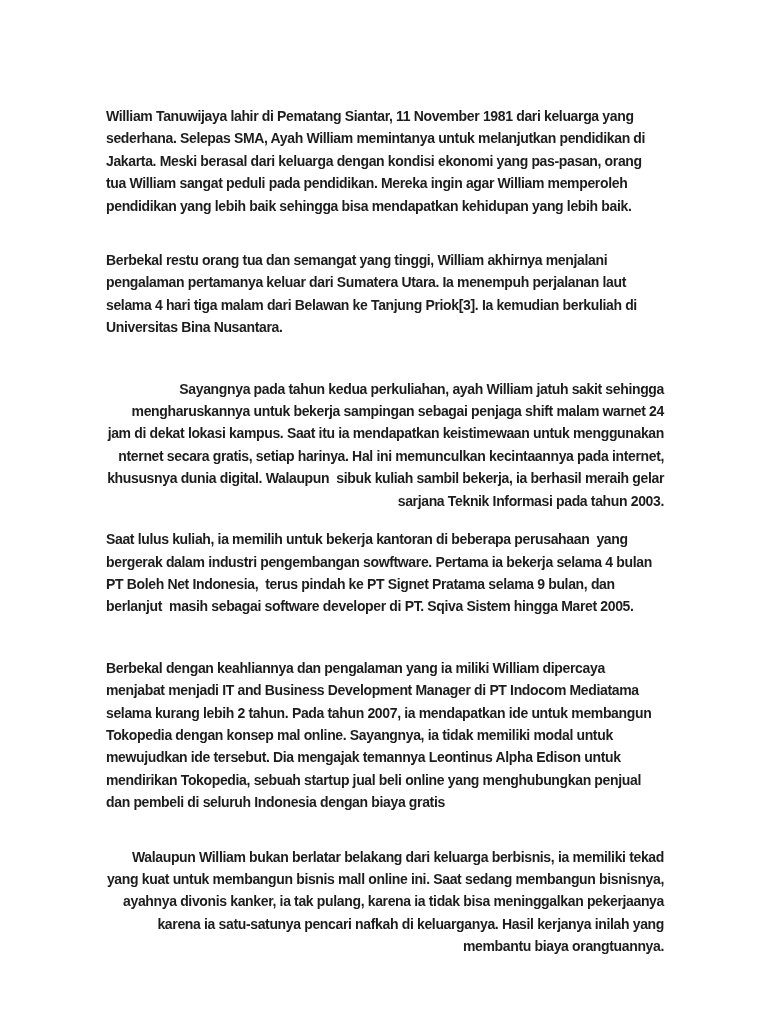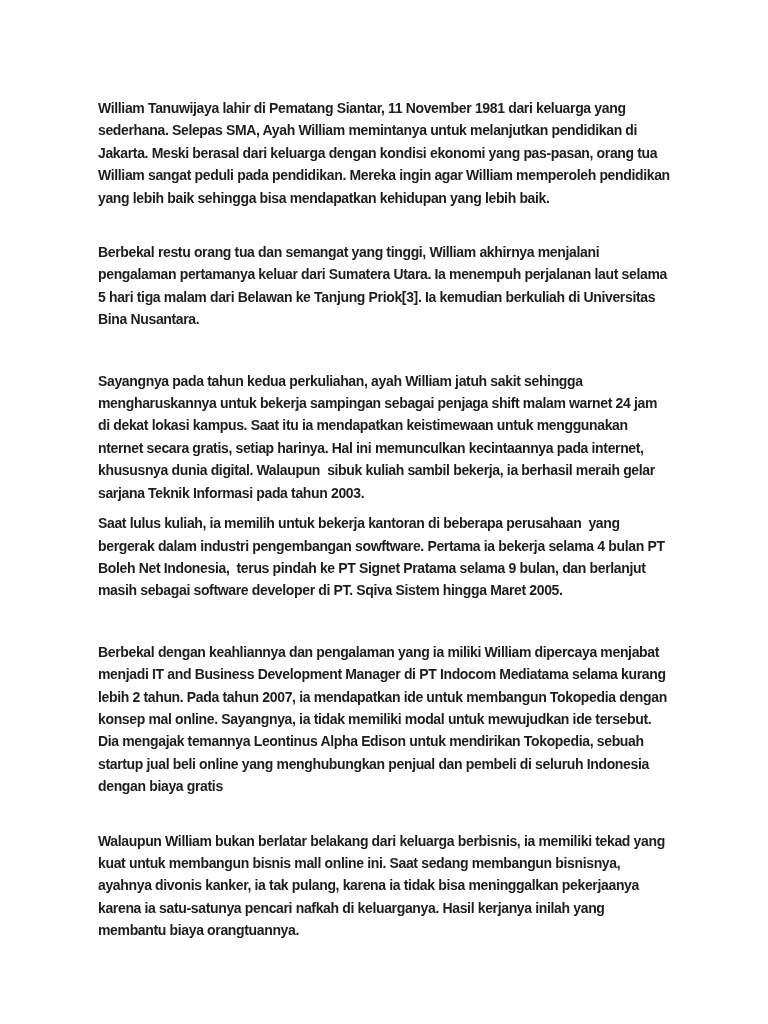--- a/index.html
+++ b/index.html
@@ -10,38 +10,38 @@
   .page {
     position: relative;
     width: 768px;
     height: 1024px;
     background: #ffffff;
     overflow: hidden;
     box-sizing: border-box;
     padding: 89px 88px 0 90px;
   }
   .para {
-    margin: 8px;
+    margin: 16px;
     font-family: "Liberation Sans", "DejaVu Sans", sans-serif;
     font-weight: 700;
     font-size: 14px;
     line-height: 22.4px;
     letter-spacing: -0.35px;
     color: #1d1d1d;
     white-space: pre-wrap;
     text-align: left;
   }
   .gap-32 { margin-bottom: 32px; }
   .gap-39 { margin-bottom: 39px; }
-  .gap-0  { margin-bottom: 0; }
+  .gap-0  { margin-bottom: 0; text-align: right; }
   .gap-40 { margin-bottom: 40px; }
 </style>
 </head>
 <body>
 
 <div class="page">
   <p class="para gap-32">William Tanuwijaya lahir di Pematang Siantar, 11 November 1981 dari keluarga yang sederhana. Selepas SMA, Ayah William memintanya untuk melanjutkan pendidikan di Jakarta. Meski berasal dari keluarga dengan kondisi ekonomi yang pas-pasan, orang tua William sangat peduli pada pendidikan. Mereka ingin agar William memperoleh pendidikan yang lebih baik sehingga bisa mendapatkan kehidupan yang lebih baik.</p>
-  <p class="para gap-39">Berbekal restu orang tua dan semangat yang tinggi, William akhirnya menjalani pengalaman pertamanya keluar dari Sumatera Utara. Ia menempuh perjalanan laut selama 5 hari tiga malam dari Belawan ke Tanjung Priok[3]. Ia kemudian berkuliah di Universitas Bina Nusantara.</p>
+  <p class="para gap-39">Berbekal restu orang tua dan semangat yang tinggi, William akhirnya menjalani pengalaman pertamanya keluar dari Sumatera Utara. Ia menempuh perjalanan laut selama 4 hari tiga malam dari Belawan ke Tanjung Priok[3]. Ia kemudian berkuliah di Universitas Bina Nusantara.</p>
   <p class="para gap-0">Sayangnya pada tahun kedua perkuliahan, ayah William jatuh sakit sehingga mengharuskannya untuk bekerja sampingan sebagai penjaga shift malam warnet 24 jam di dekat lokasi kampus. Saat itu ia mendapatkan keistimewaan untuk menggunakan nternet secara gratis, setiap harinya. Hal ini memunculkan kecintaannya pada internet, khususnya dunia digital. Walaupun  sibuk kuliah sambil bekerja, ia berhasil meraih gelar sarjana Teknik Informasi pada tahun 2003.</p>
   <p class="para gap-39">Saat lulus kuliah, ia memilih untuk bekerja kantoran di beberapa perusahaan  yang bergerak dalam industri pengembangan sowftware. Pertama ia bekerja selama 4 bulan PT Boleh Net Indonesia,  terus pindah ke PT Signet Pratama selama 9 bulan, dan berlanjut  masih sebagai software developer di PT. Sqiva Sistem hingga Maret 2005.</p>
   <p class="para gap-32">Berbekal dengan keahliannya dan pengalaman yang ia miliki William dipercaya menjabat menjadi IT and Business Development Manager di PT Indocom Mediatama selama kurang lebih 2 tahun. Pada tahun 2007, ia mendapatkan ide untuk membangun Tokopedia dengan konsep mal online. Sayangnya, ia tidak memiliki modal untuk mewujudkan ide tersebut. Dia mengajak temannya Leontinus Alpha Edison untuk mendirikan Tokopedia, sebuah startup jual beli online yang menghubungkan penjual dan pembeli di seluruh Indonesia dengan biaya gratis</p>
   <p class="para gap-0">Walaupun William bukan berlatar belakang dari keluarga berbisnis, ia memiliki tekad yang kuat untuk membangun bisnis mall online ini. Saat sedang membangun bisnisnya, ayahnya divonis kanker, ia tak pulang, karena ia tidak bisa meninggalkan pekerjaanya karena ia satu-satunya pencari nafkah di keluarganya. Hasil kerjanya inilah yang membantu biaya orangtuannya.</p>
 </div>
 
 </body></html>

